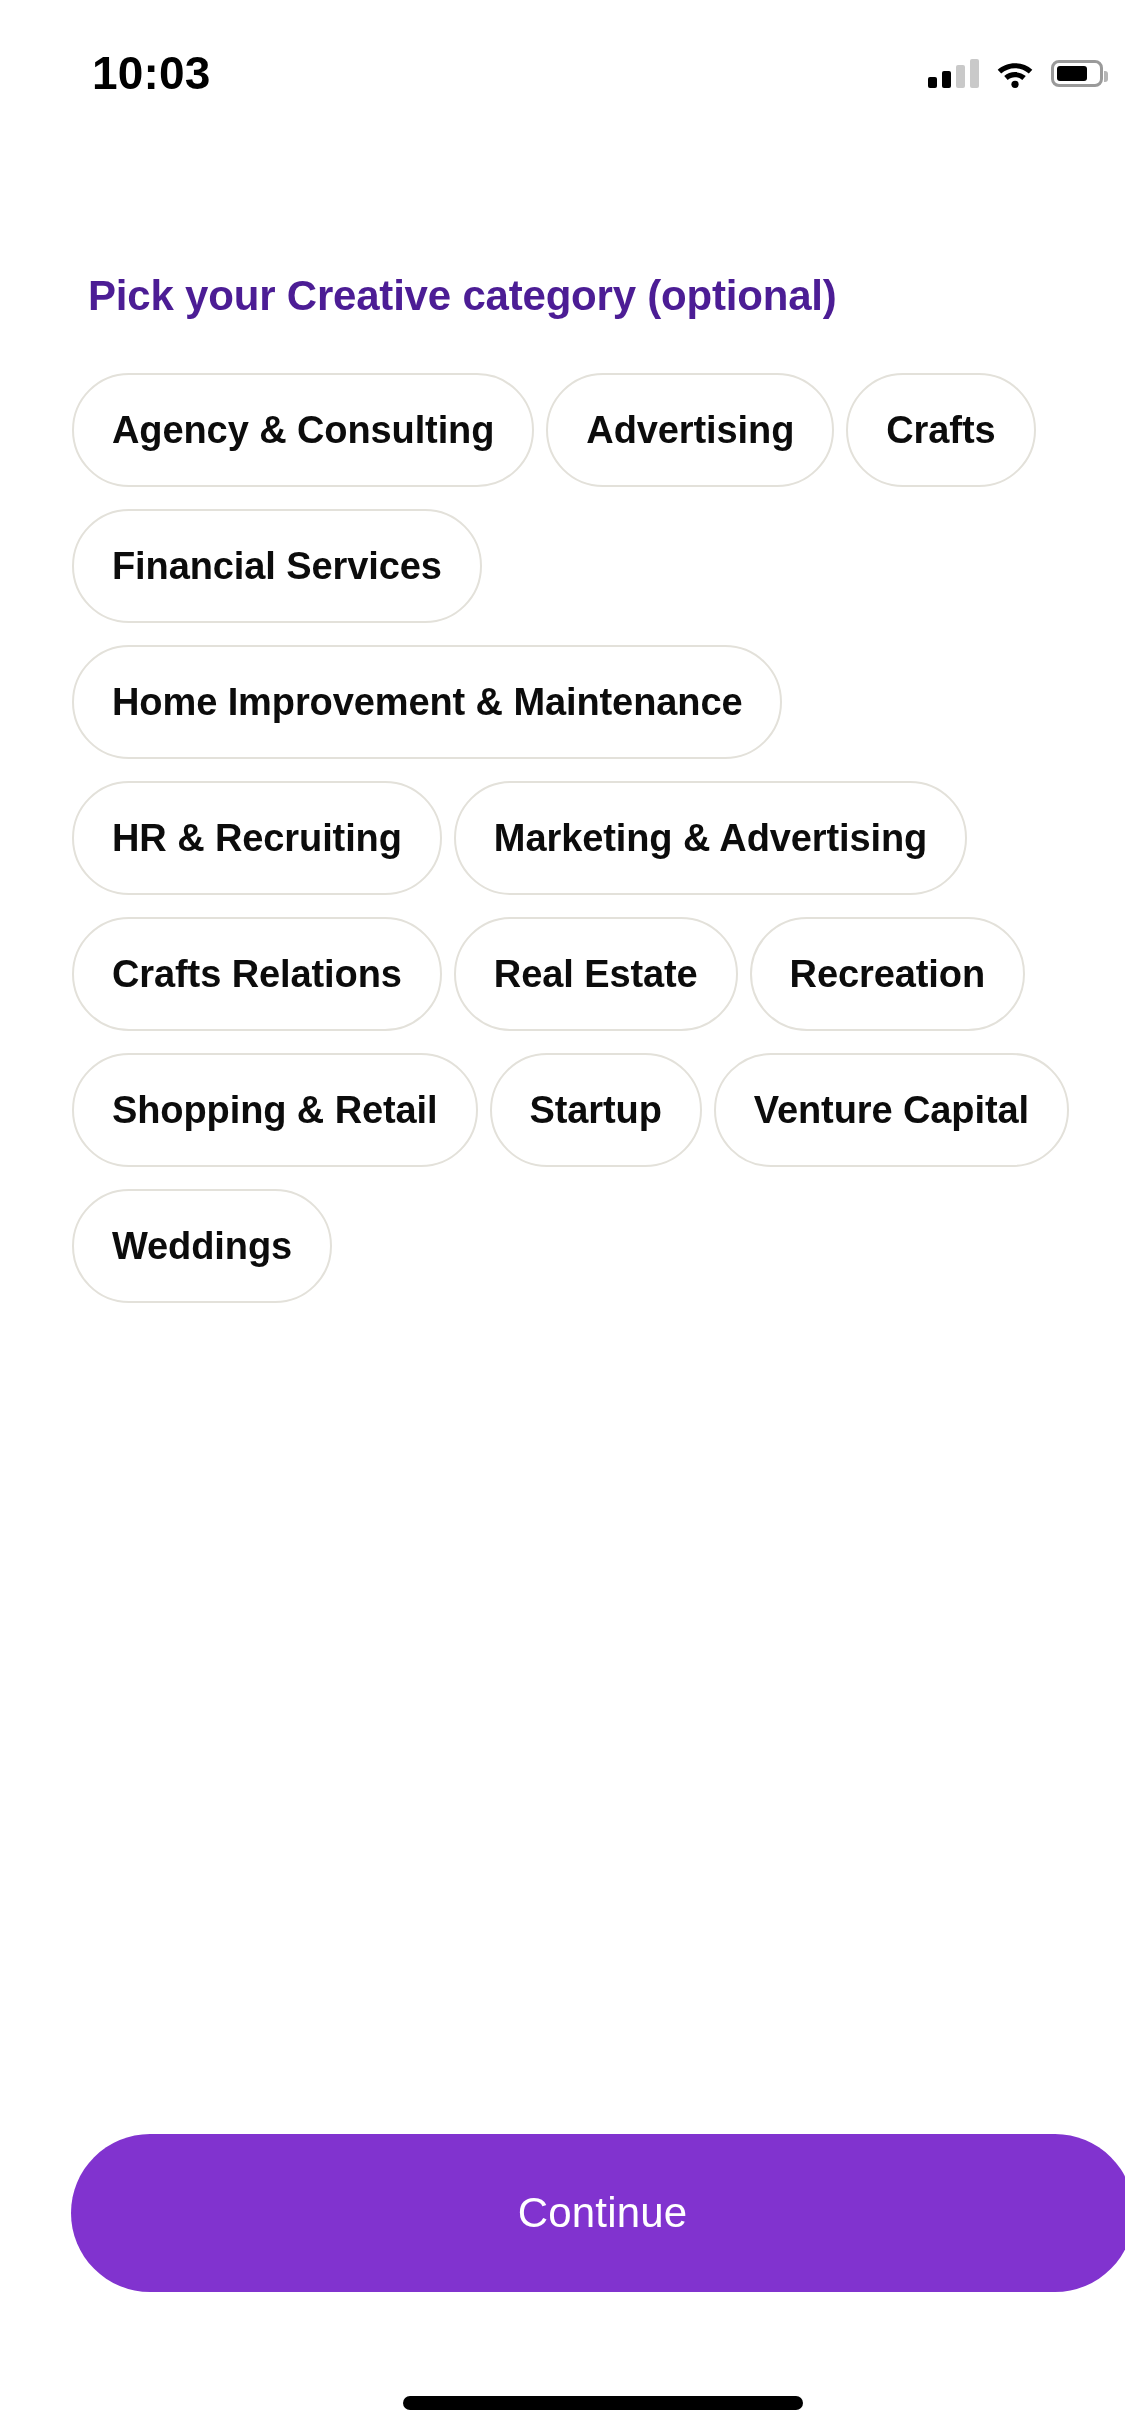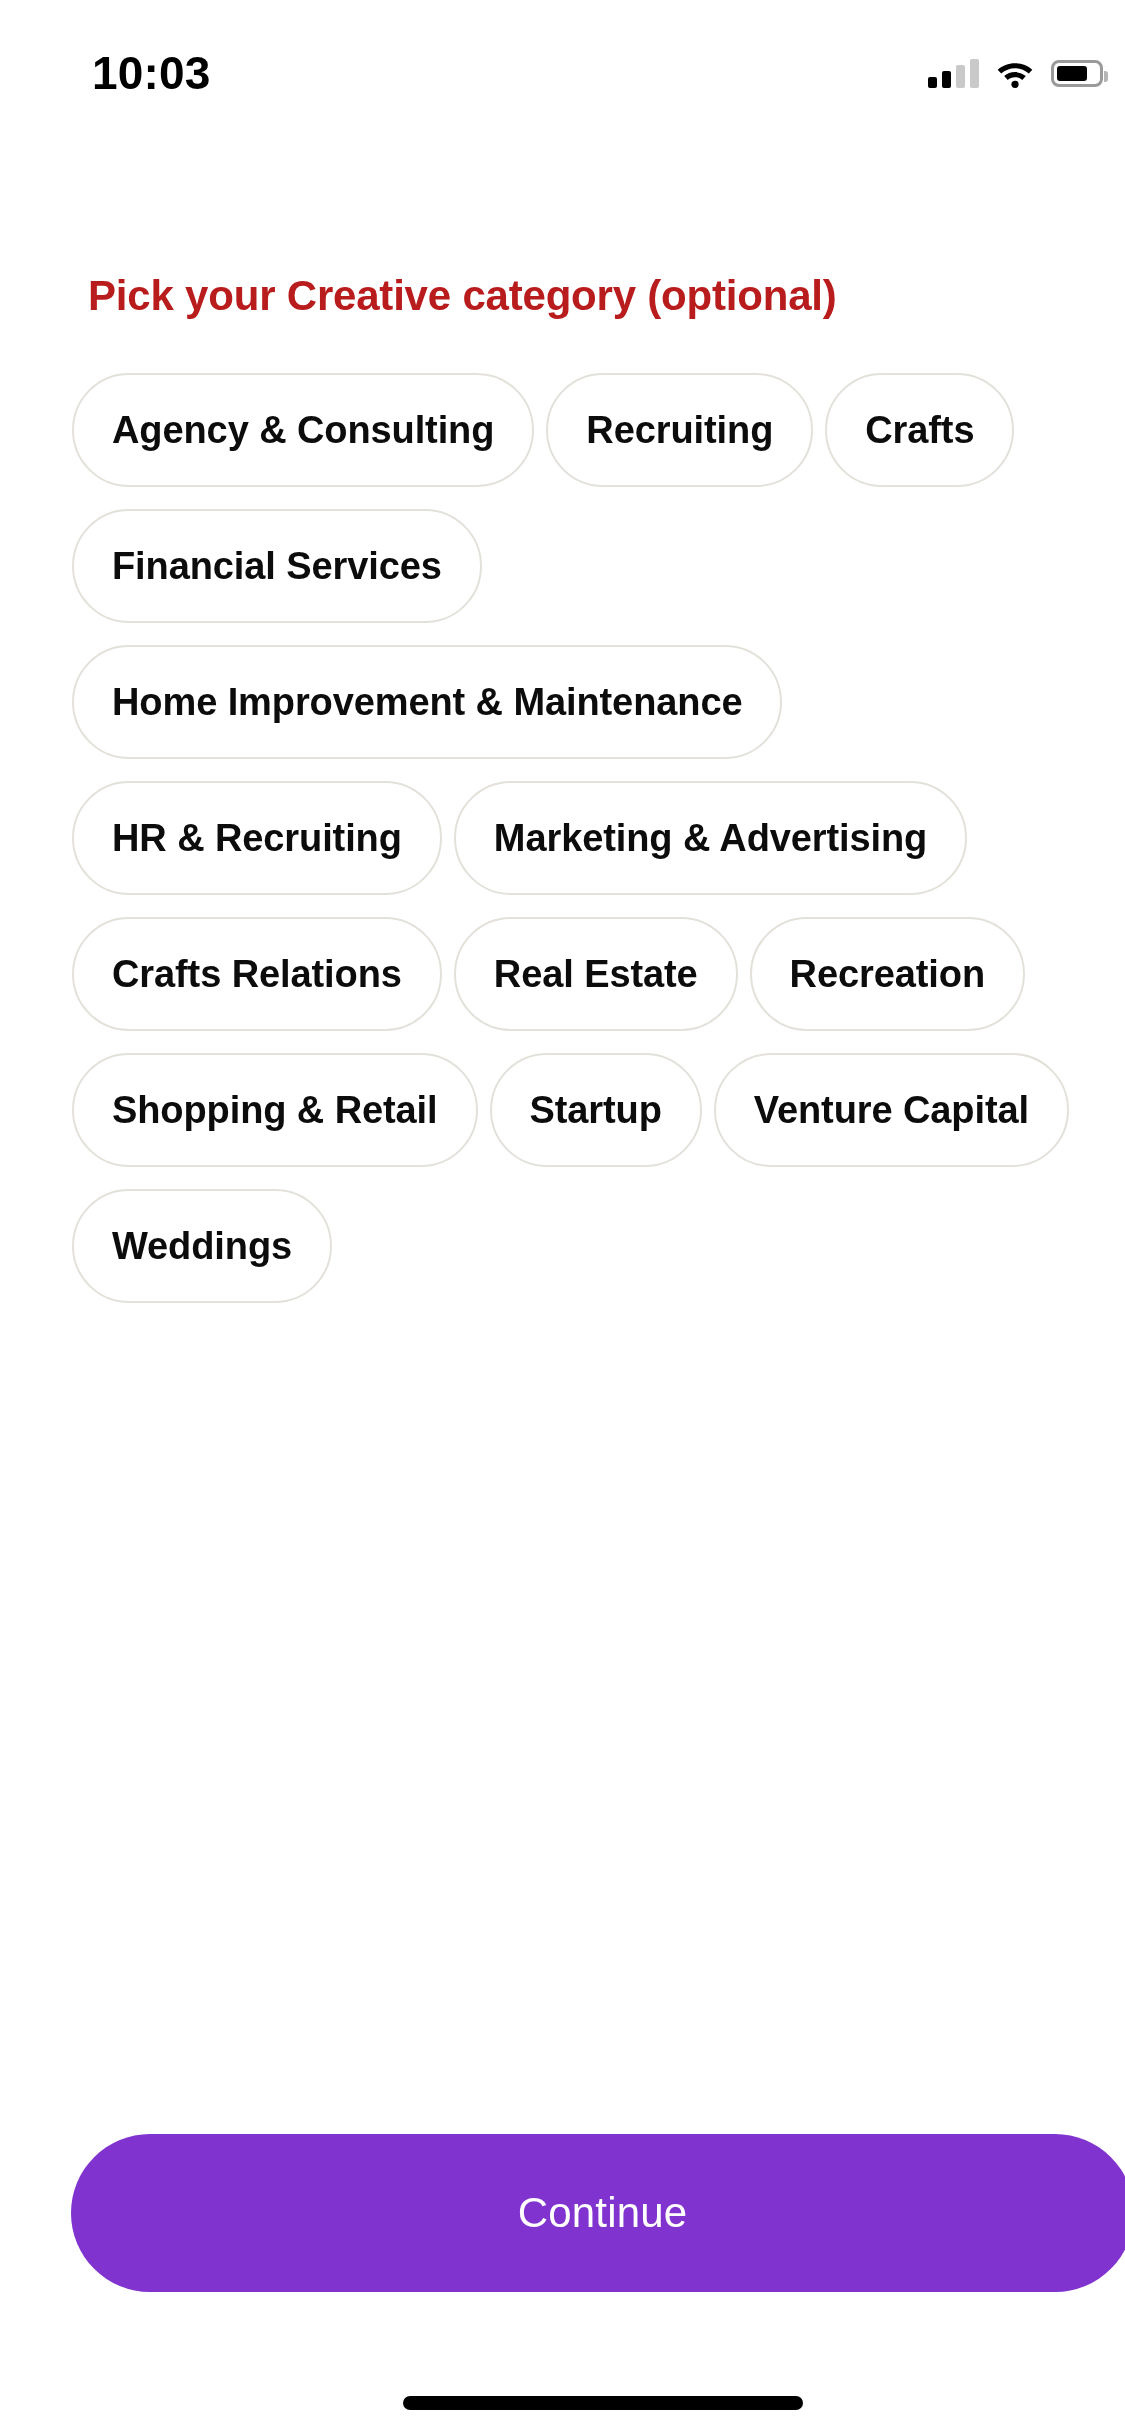--- a/index.html
+++ b/index.html
@@ -57,21 +57,21 @@
     border-radius:0 3px 3px 0;
   }
   .battery b {
     display:block; height:15px; margin:0 0 0 3px;
     background:#000; border-radius:3px; width:66%;
   }
 
   
   .heading {
     position:absolute; left:48px; top:272px;
-    font-size:42px; font-weight:700; color:#b91c1c;
+    font-size:42px; font-weight:700; color:#4c1d95;
     letter-spacing:-0.2px;
     white-space:nowrap;
   }
 
   
   .chips {
     position:absolute; left:32px; top:373px;
     width:1060px;
     display:flex; flex-wrap:wrap;
     gap:22px 12px;
@@ -145,21 +145,21 @@
       <span class="battery">
           <b style="width: 66%;"></b>
         </span>
     </div>
   </div>
 
   <h1 class="heading">Pick your Creative category (optional)</h1>
 
   <div class="chips">
       <button class="chip">Agency &amp; Consulting</button>
-      <button class="chip">Recruiting</button>
+      <button class="chip">Advertising</button>
       <button class="chip">Crafts</button>
       <button class="chip">Financial Services</button>
       <button class="chip">Home Improvement &amp; Maintenance</button>
       <button class="chip">HR &amp; Recruiting</button>
       <button class="chip">Marketing &amp; Advertising</button>
       <button class="chip">Crafts Relations</button>
       <button class="chip">Real Estate</button>
       <button class="chip">Recreation</button>
       <button class="chip">Shopping &amp; Retail</button>
       <button class="chip">Startup</button>

